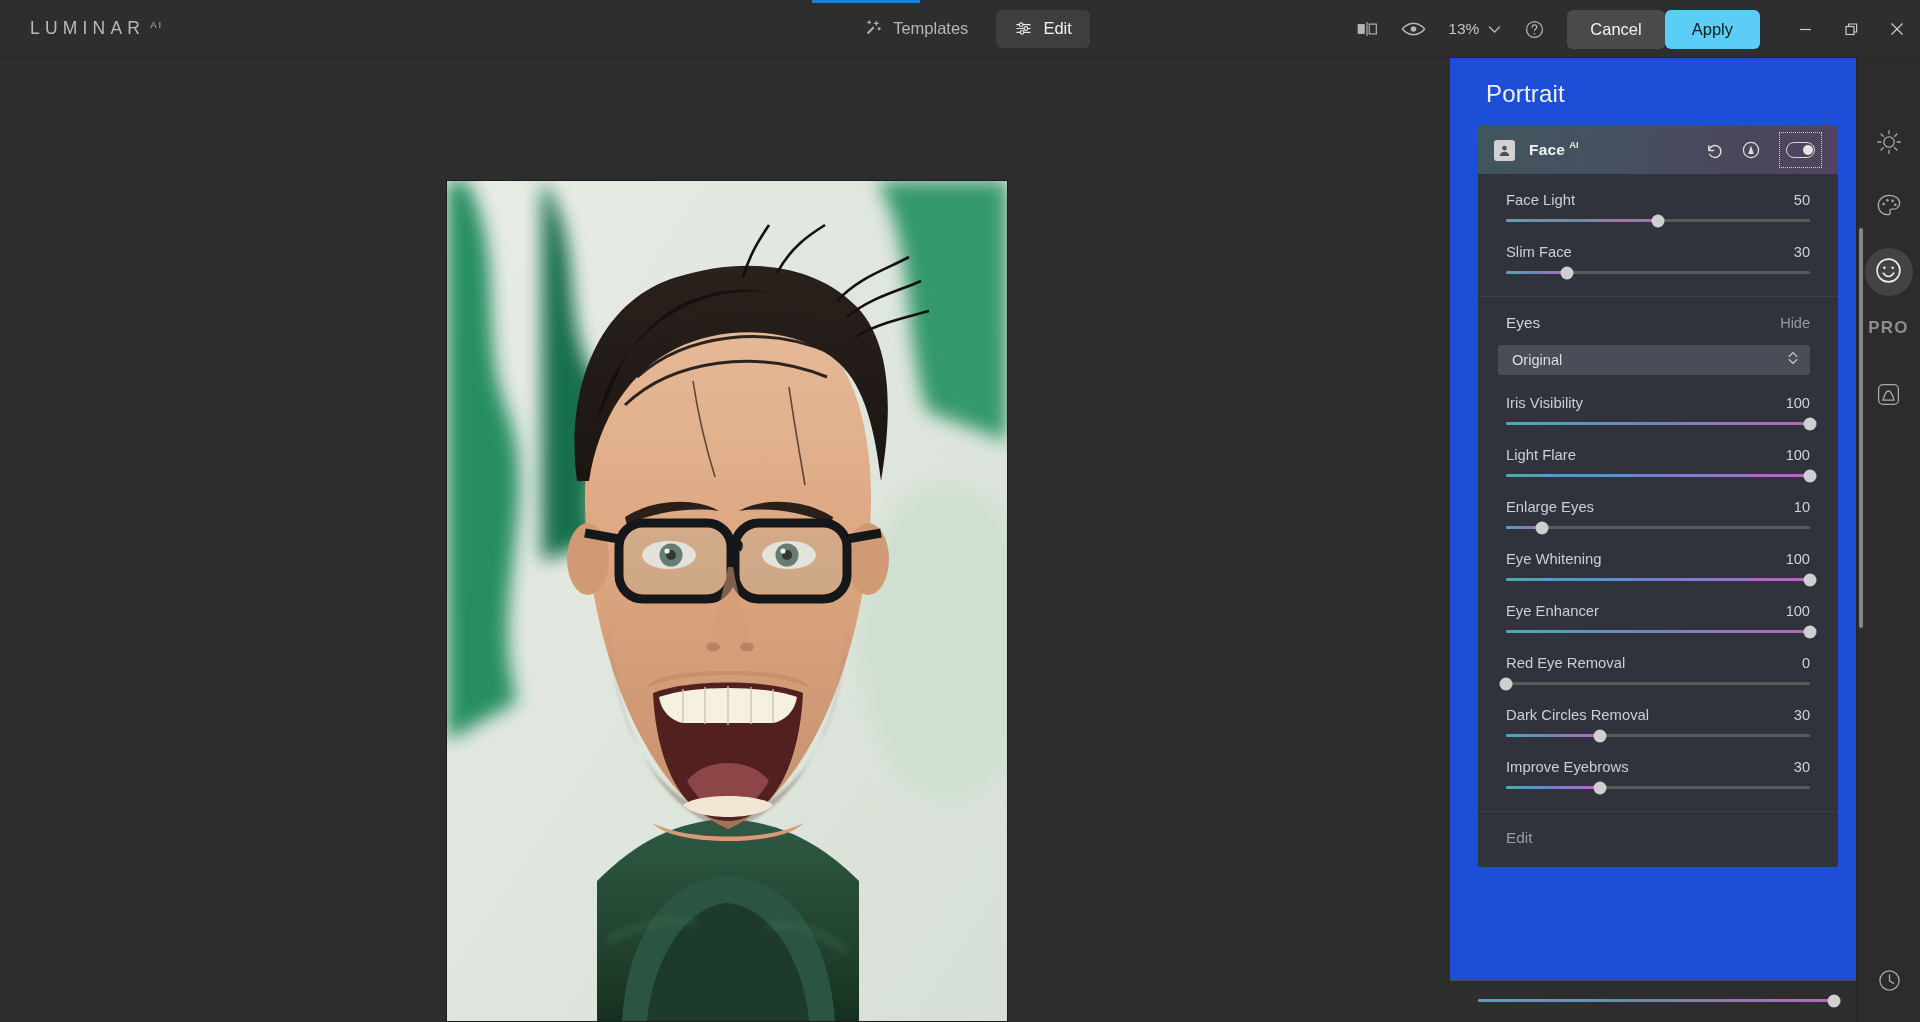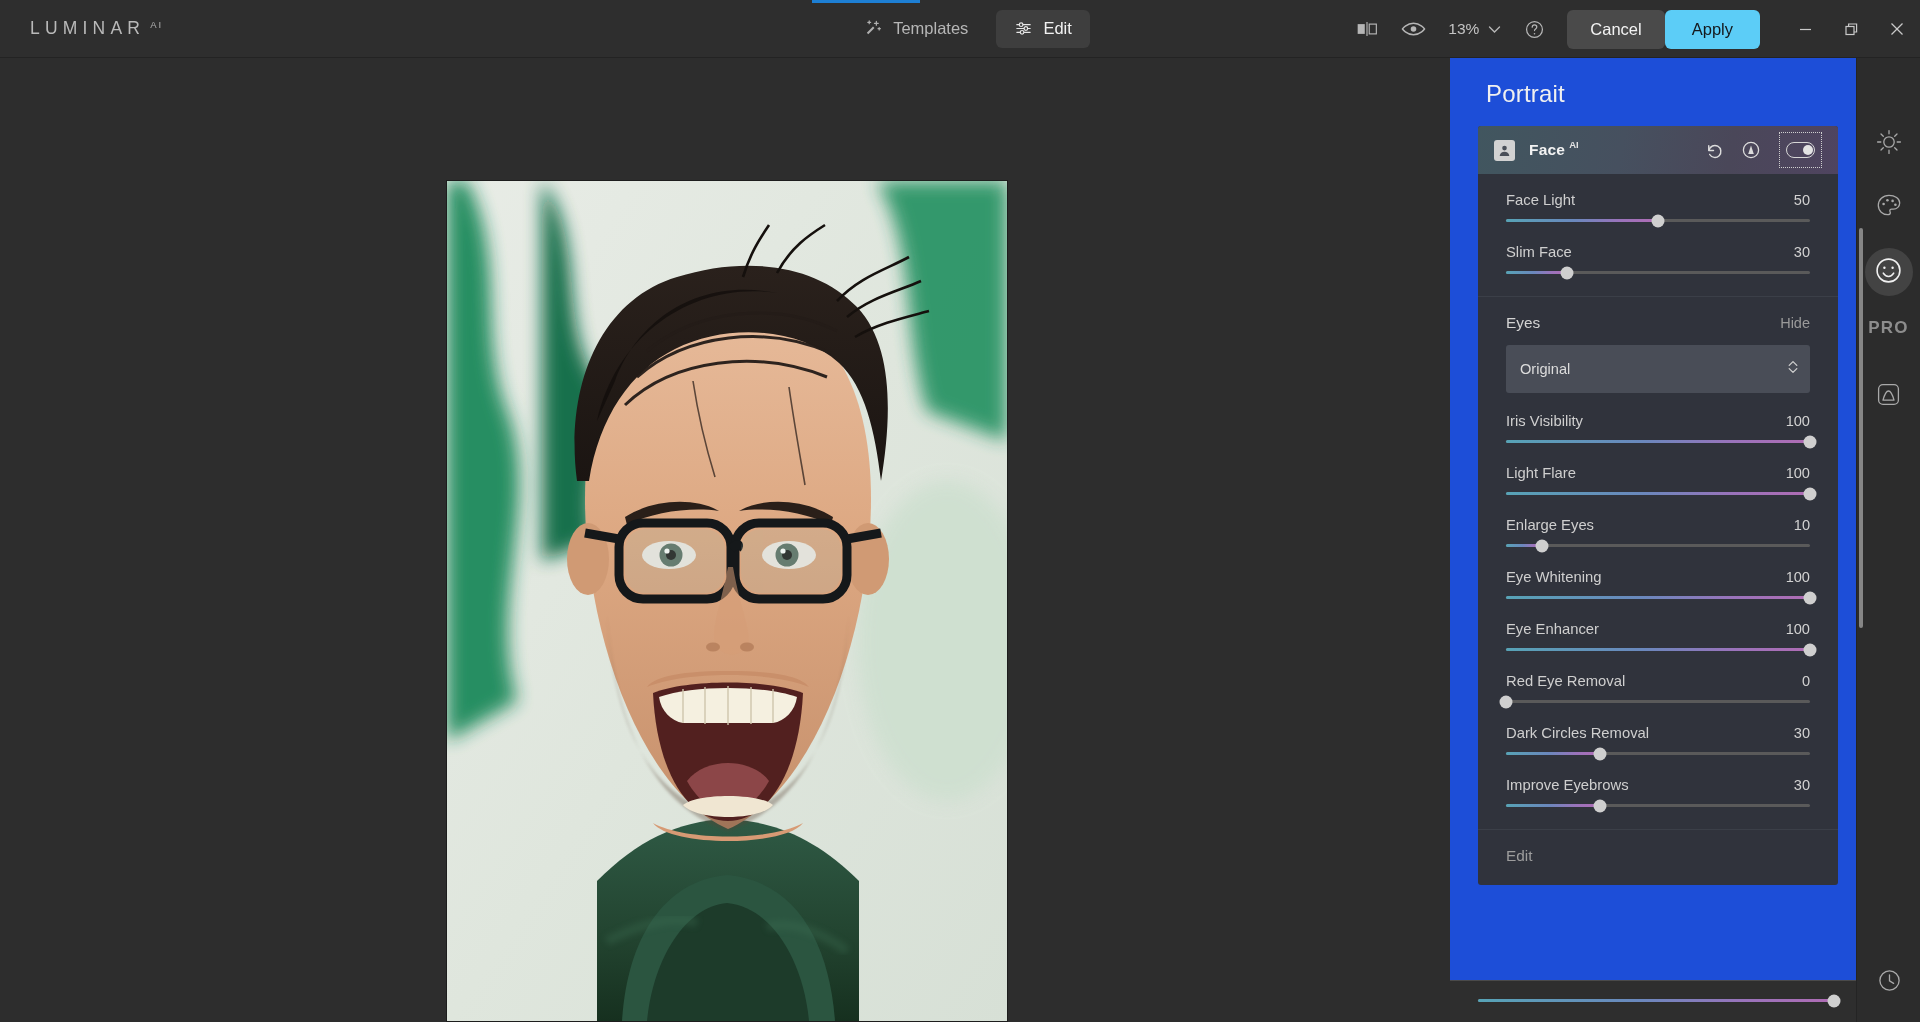--- a/index.html
+++ b/index.html
@@ -165,22 +165,22 @@
   .section-divider { height: 1px; background: #3b3f48; margin: 4px 0 0 0; }
 
   .sec-head {
     display: flex; justify-content: space-between; align-items: center;
     padding: 17px 28px 13px 28px;
   }
   .sec-title { font-size: 15.4px; color: #d3d3d3; }
   .sec-hide { font-size: 14.5px; color: #9a9a9a; cursor: pointer; }
 
   .dropdown {
-    margin: 0 28px 20px 28px;
-    height: 48px; background: #494d57; border-radius: 3px;
+    margin: 0 28px 20px 20px;
+    height: 30px; background: #494d57; border-radius: 3px;
     display: flex; align-items: center; justify-content: space-between;
     padding: 0 11px 0 14px; cursor: pointer;
   }
   .dropdown .dval { font-size: 14.6px; color: #dcdcdc; }
 
   .sec-collapsed {
     padding: 17px 28px 20px 28px;
     font-size: 15.4px; color: #9d9d9d;
   }
 

